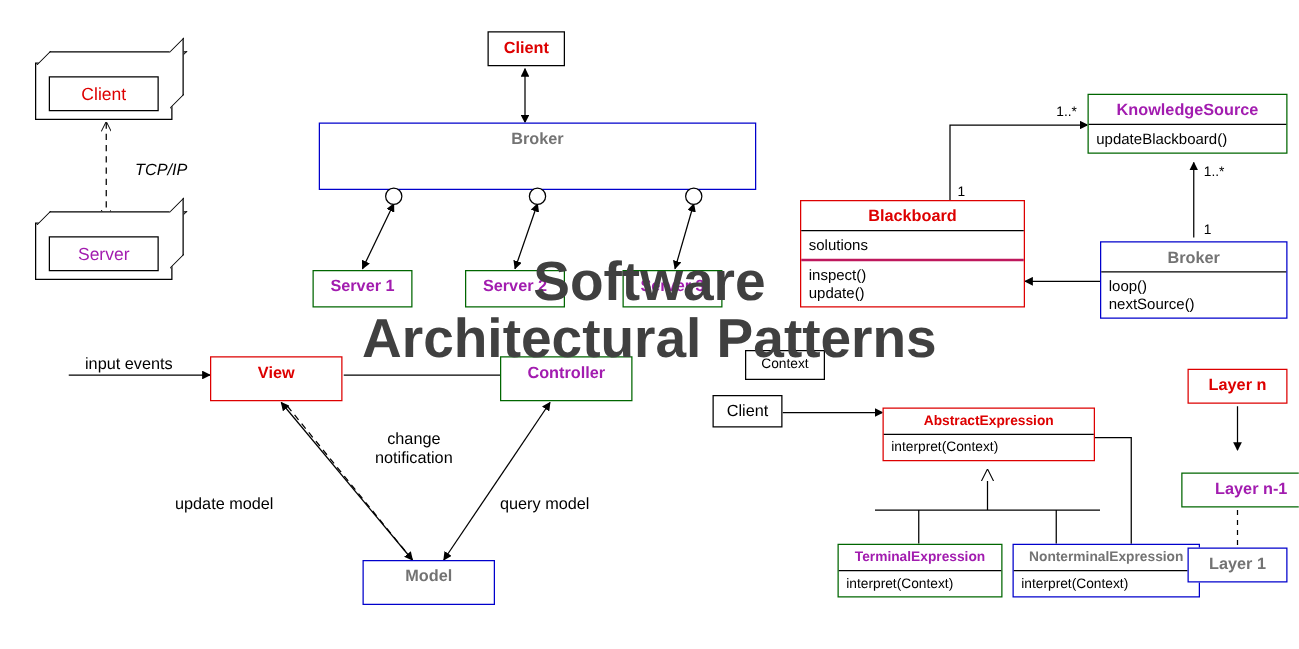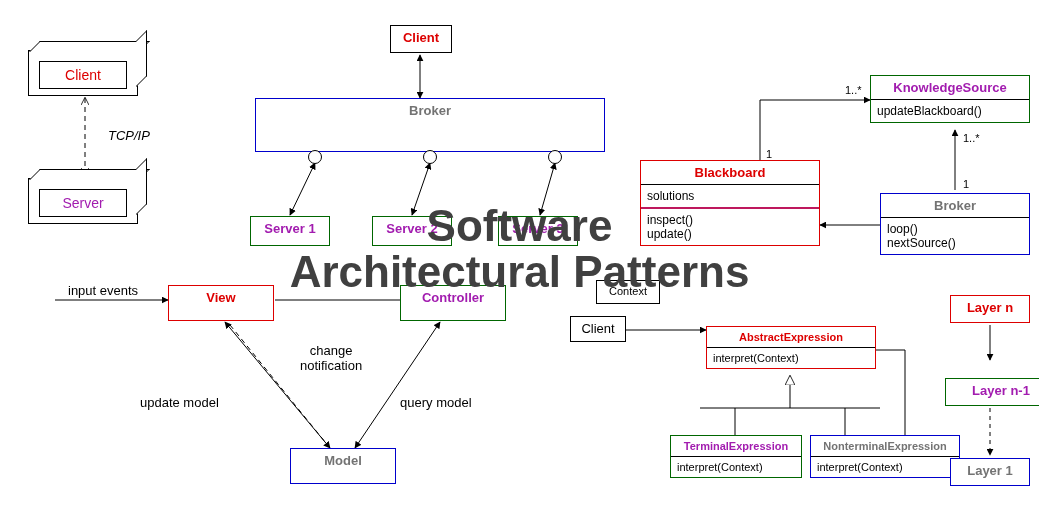--- a/index.html
+++ b/index.html
@@ -244,20 +244,20 @@
   <div class="box-title blue-text small">NonterminalExpression</div>
   <div class="box-body small">interpret(Context)</div>
 </div>
 
 <div class="box no-border-bottom" style="left:950px;top:295px;width:80px;height:28px;border-color:#d00;">
   <div class="box-title red-text">Layer n</div>
 </div>
 <div class="box no-border-bottom" style="left:945px;top:378px;width:112px;height:28px;border-color:#060;">
   <div class="box-title green-text">Layer n-1</div>
 </div>
-<div class="box no-border-bottom" style="left:950px;top:458px;width:80px;height:28px;border-color:#00c;">
+<div class="box no-border-bottom" style="left:950px;top:438px;width:80px;height:28px;border-color:#00c;">
   <div class="box-title blue-text">Layer 1</div>
 </div>
 
 <div class="title-overlay">
   <div>Software</div>
   <div>Architectural Patterns</div>
 </div>
 
 </body></html>

